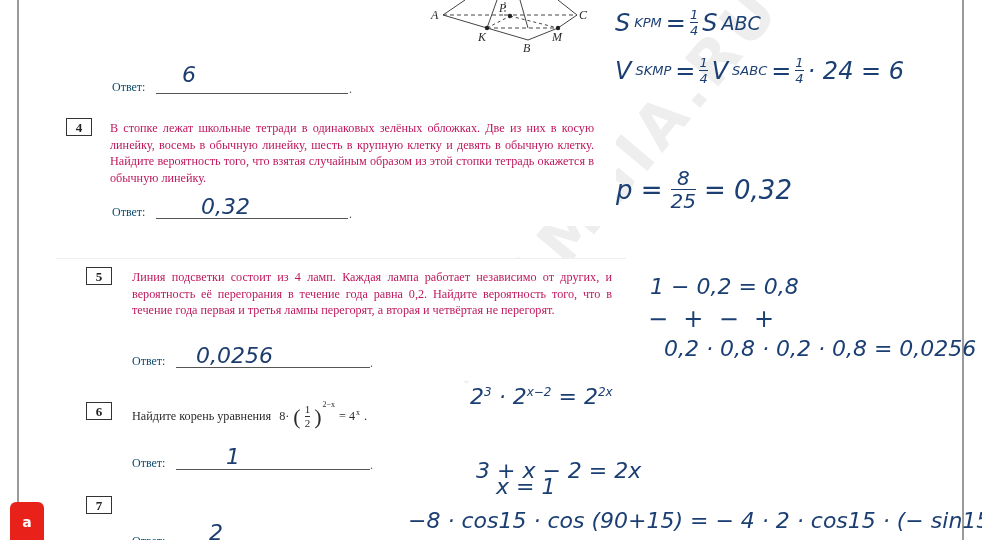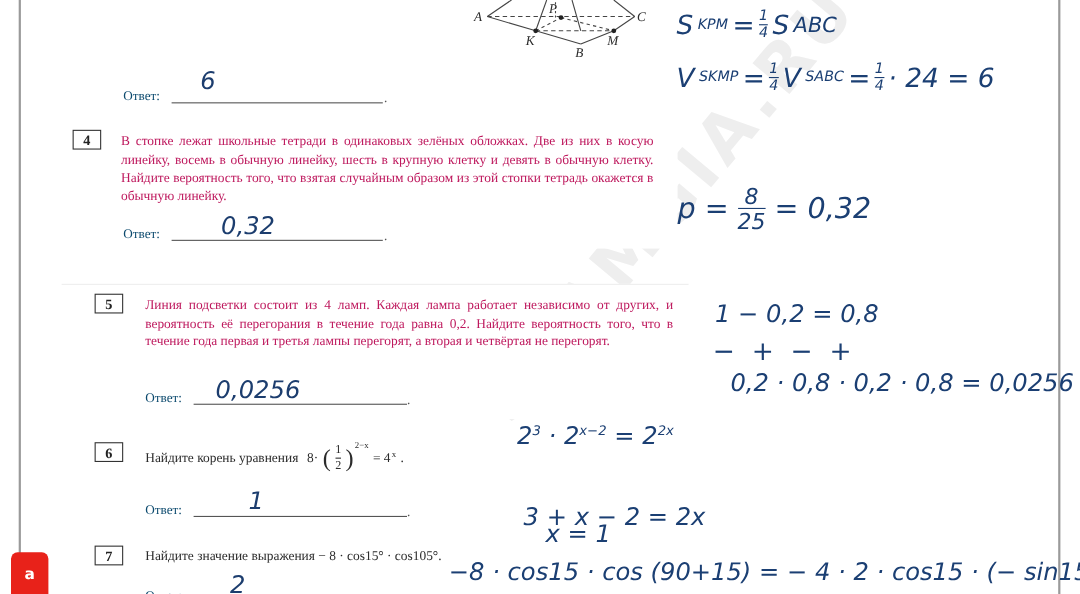--- a/index.html
+++ b/index.html
@@ -99,21 +99,20 @@
       <span>.</span>
   </div>
   <span class="answer-label" style="left:76px;top:66px;">Ответ:</span>
   <span class="answer-line" style="left:120px;top:79px;width:194px;"></span>
   <span class="answer-dot" style="left:314px;top:68px;">.</span>
   <span class="ans-val hand-ans" style="left:170px;top:54px;">1</span>
 </div>
 
 <div class="abs" style="left:56px;top:490px;width:420px;height:50px;">
   <div class="qnum" style="left:30px;top:6px;">7</div>
-  <div class="abs" style="left:76px;top:8px;font-size:12.2px;white-space:nowrap;">Найдите значение выражения  − 8 · cos15° · cos105°.</div>
   <span class="answer-label" style="left:76px;top:44px;">Ответ:</span>
   <span class="ans-val hand-ans" style="left:153px;top:30px;">2</span>
 </div>
 
 <div class="abs hand" style="left:615px;top:8px;font-size:24px;white-space:nowrap;display:flex;align-items:center;gap:4px;">
   <span>S</span>
     <sub style="font-size:13px;">KPM</sub>
   <span>=</span>
   <span class="frac" style="font-size:13px;">
       <span>1</span>

